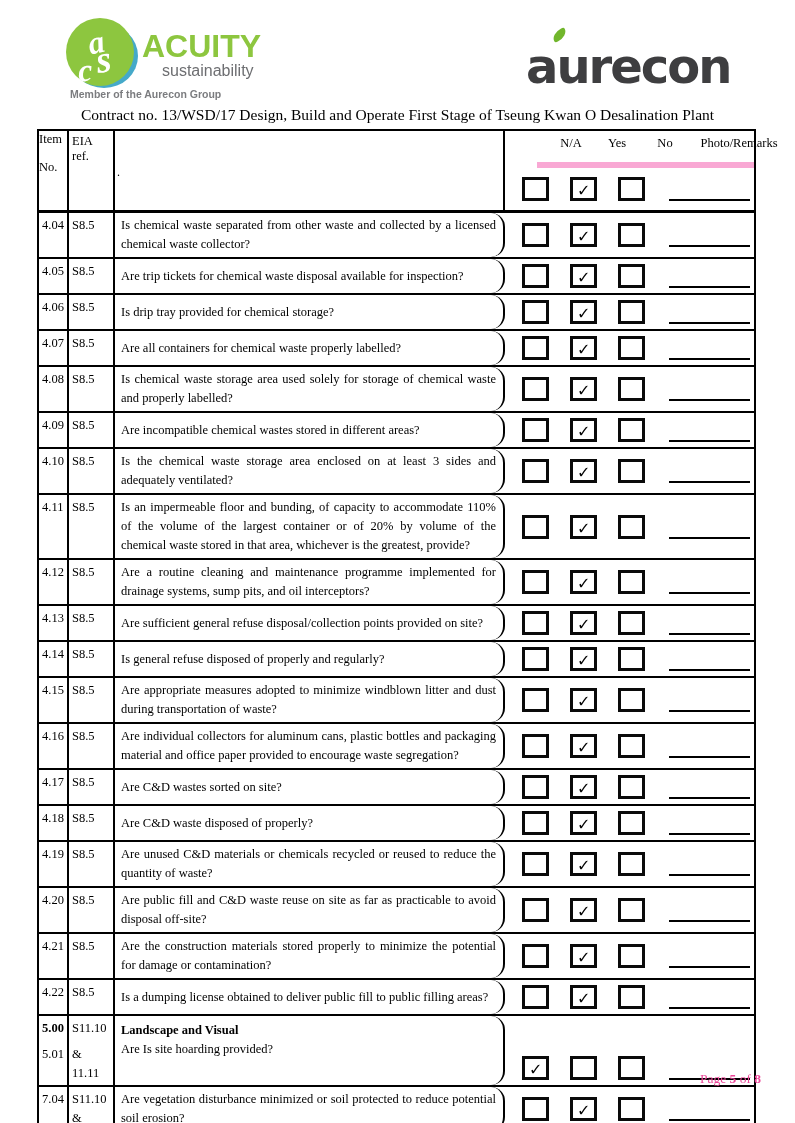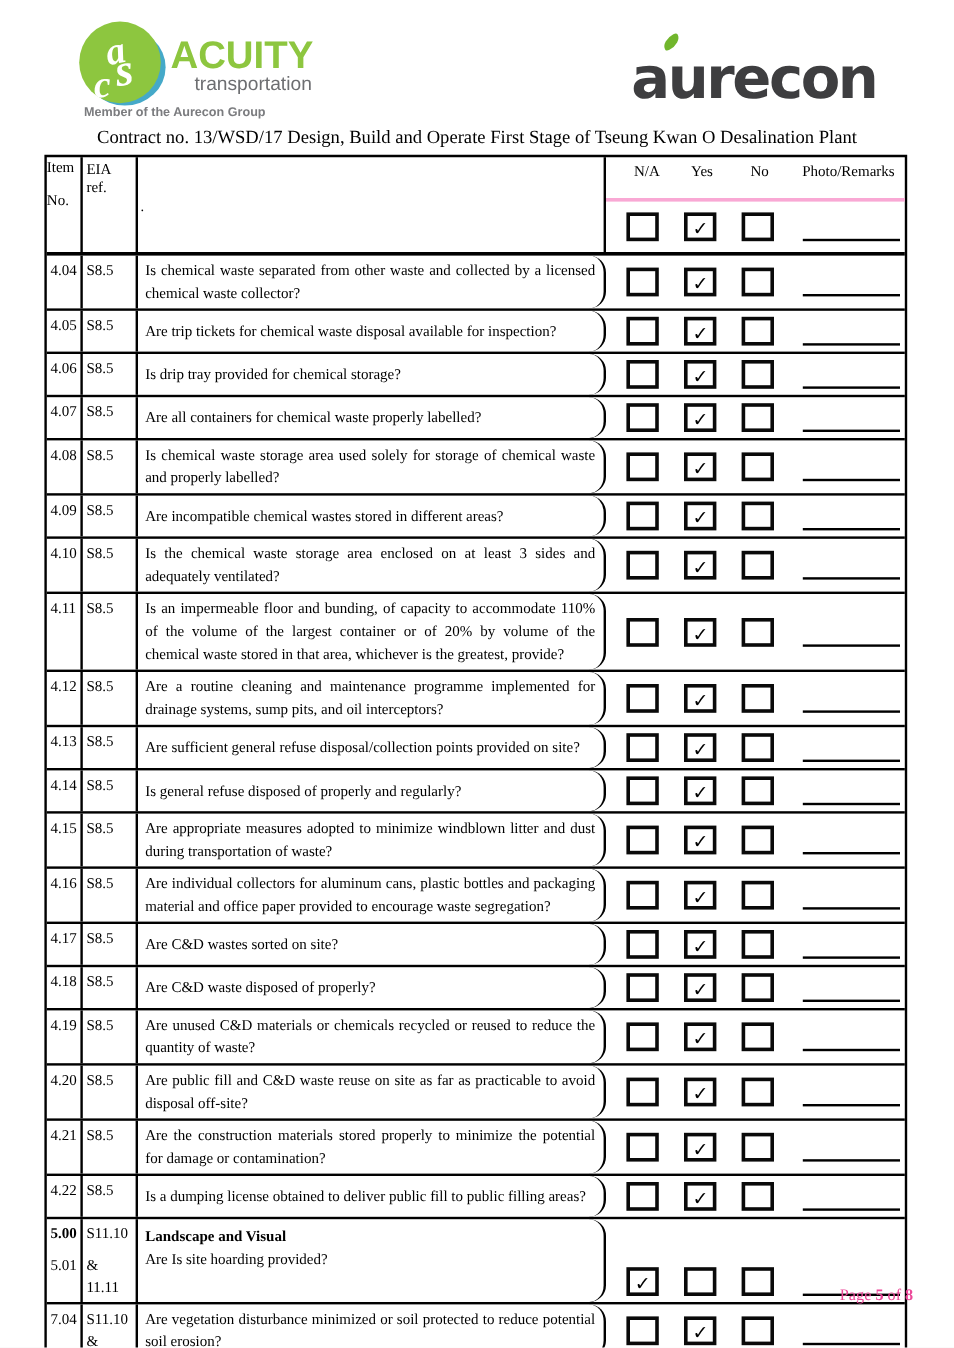--- a/index.html
+++ b/index.html
@@ -62,21 +62,21 @@
     position:relative;display:inline-block;flex:0 0 auto;}
   .tick{position:absolute;left:4px;top:1px;font-size:16px;font-family:"DejaVu Sans",sans-serif;color:#000;line-height:20px;}
   .remark-line{margin-left:auto;margin-right:4px;width:81px;height:24px;border-bottom:2px solid #000;flex:0 0 auto;}
 
   
   .thead{display:grid;grid-template-columns:30px 46px 390px 1fr;border-bottom:3px solid #000;}
   .thead .cell{font-size:12.5px;}
   .th-item span{display:block;line-height:16px;}
   .th-item .ln2{margin-top:12px;}
   .th-right{display:flex;flex-direction:column;border-right:none;}
-  .th-labels{position:relative;height:37px;border-bottom:3px solid #f9a8d4;}
+  .th-labels{position:relative;height:37px;border-bottom:6px solid #f9a8d4;margin-left:32px;}
   .th-labels span{position:absolute;top:5px;font-size:12.5px;text-align:center;}
   .lab-na{left:14px;width:40px;}
   .lab-yes{left:62px;width:36px;}
   .lab-no{left:110px;width:36px;}
   .lab-rem{left:150px;width:104px;}
   .th-cont{height:42px;display:flex;align-items:center;padding-left:17px;}
   .stray{position:absolute;left:2px;top:34px;font-size:12px;}
 
   
   .footer{position:absolute;right:34px;top:1071px;font-size:13.5px;color:#ec4899;}
@@ -87,21 +87,21 @@
 <div class="page">
 
   <div class="acuity">
     <div class="logo-splash"></div>
     <div class="logo-circle">
       <span class="mono m-a">a</span>
       <span class="mono m-s">s</span>
       <span class="mono m-c">c</span>
     </div>
     <div class="acuity-word">ACUITY</div>
-    <div class="acuity-sub">transportation</div>
+    <div class="acuity-sub">sustainability</div>
     <div class="acuity-member">Member of the Aurecon Group</div>
   </div>
 
   <div class="aurecon">
     <div class="aurecon-word">aurecon</div>
     <div class="aurecon-leaf"></div>
   </div>
 
   <div class="doc-title">Contract no.  13/WSD/17 Design, Build and Operate First Stage of Tseung Kwan O Desalination Plant</div>
 

